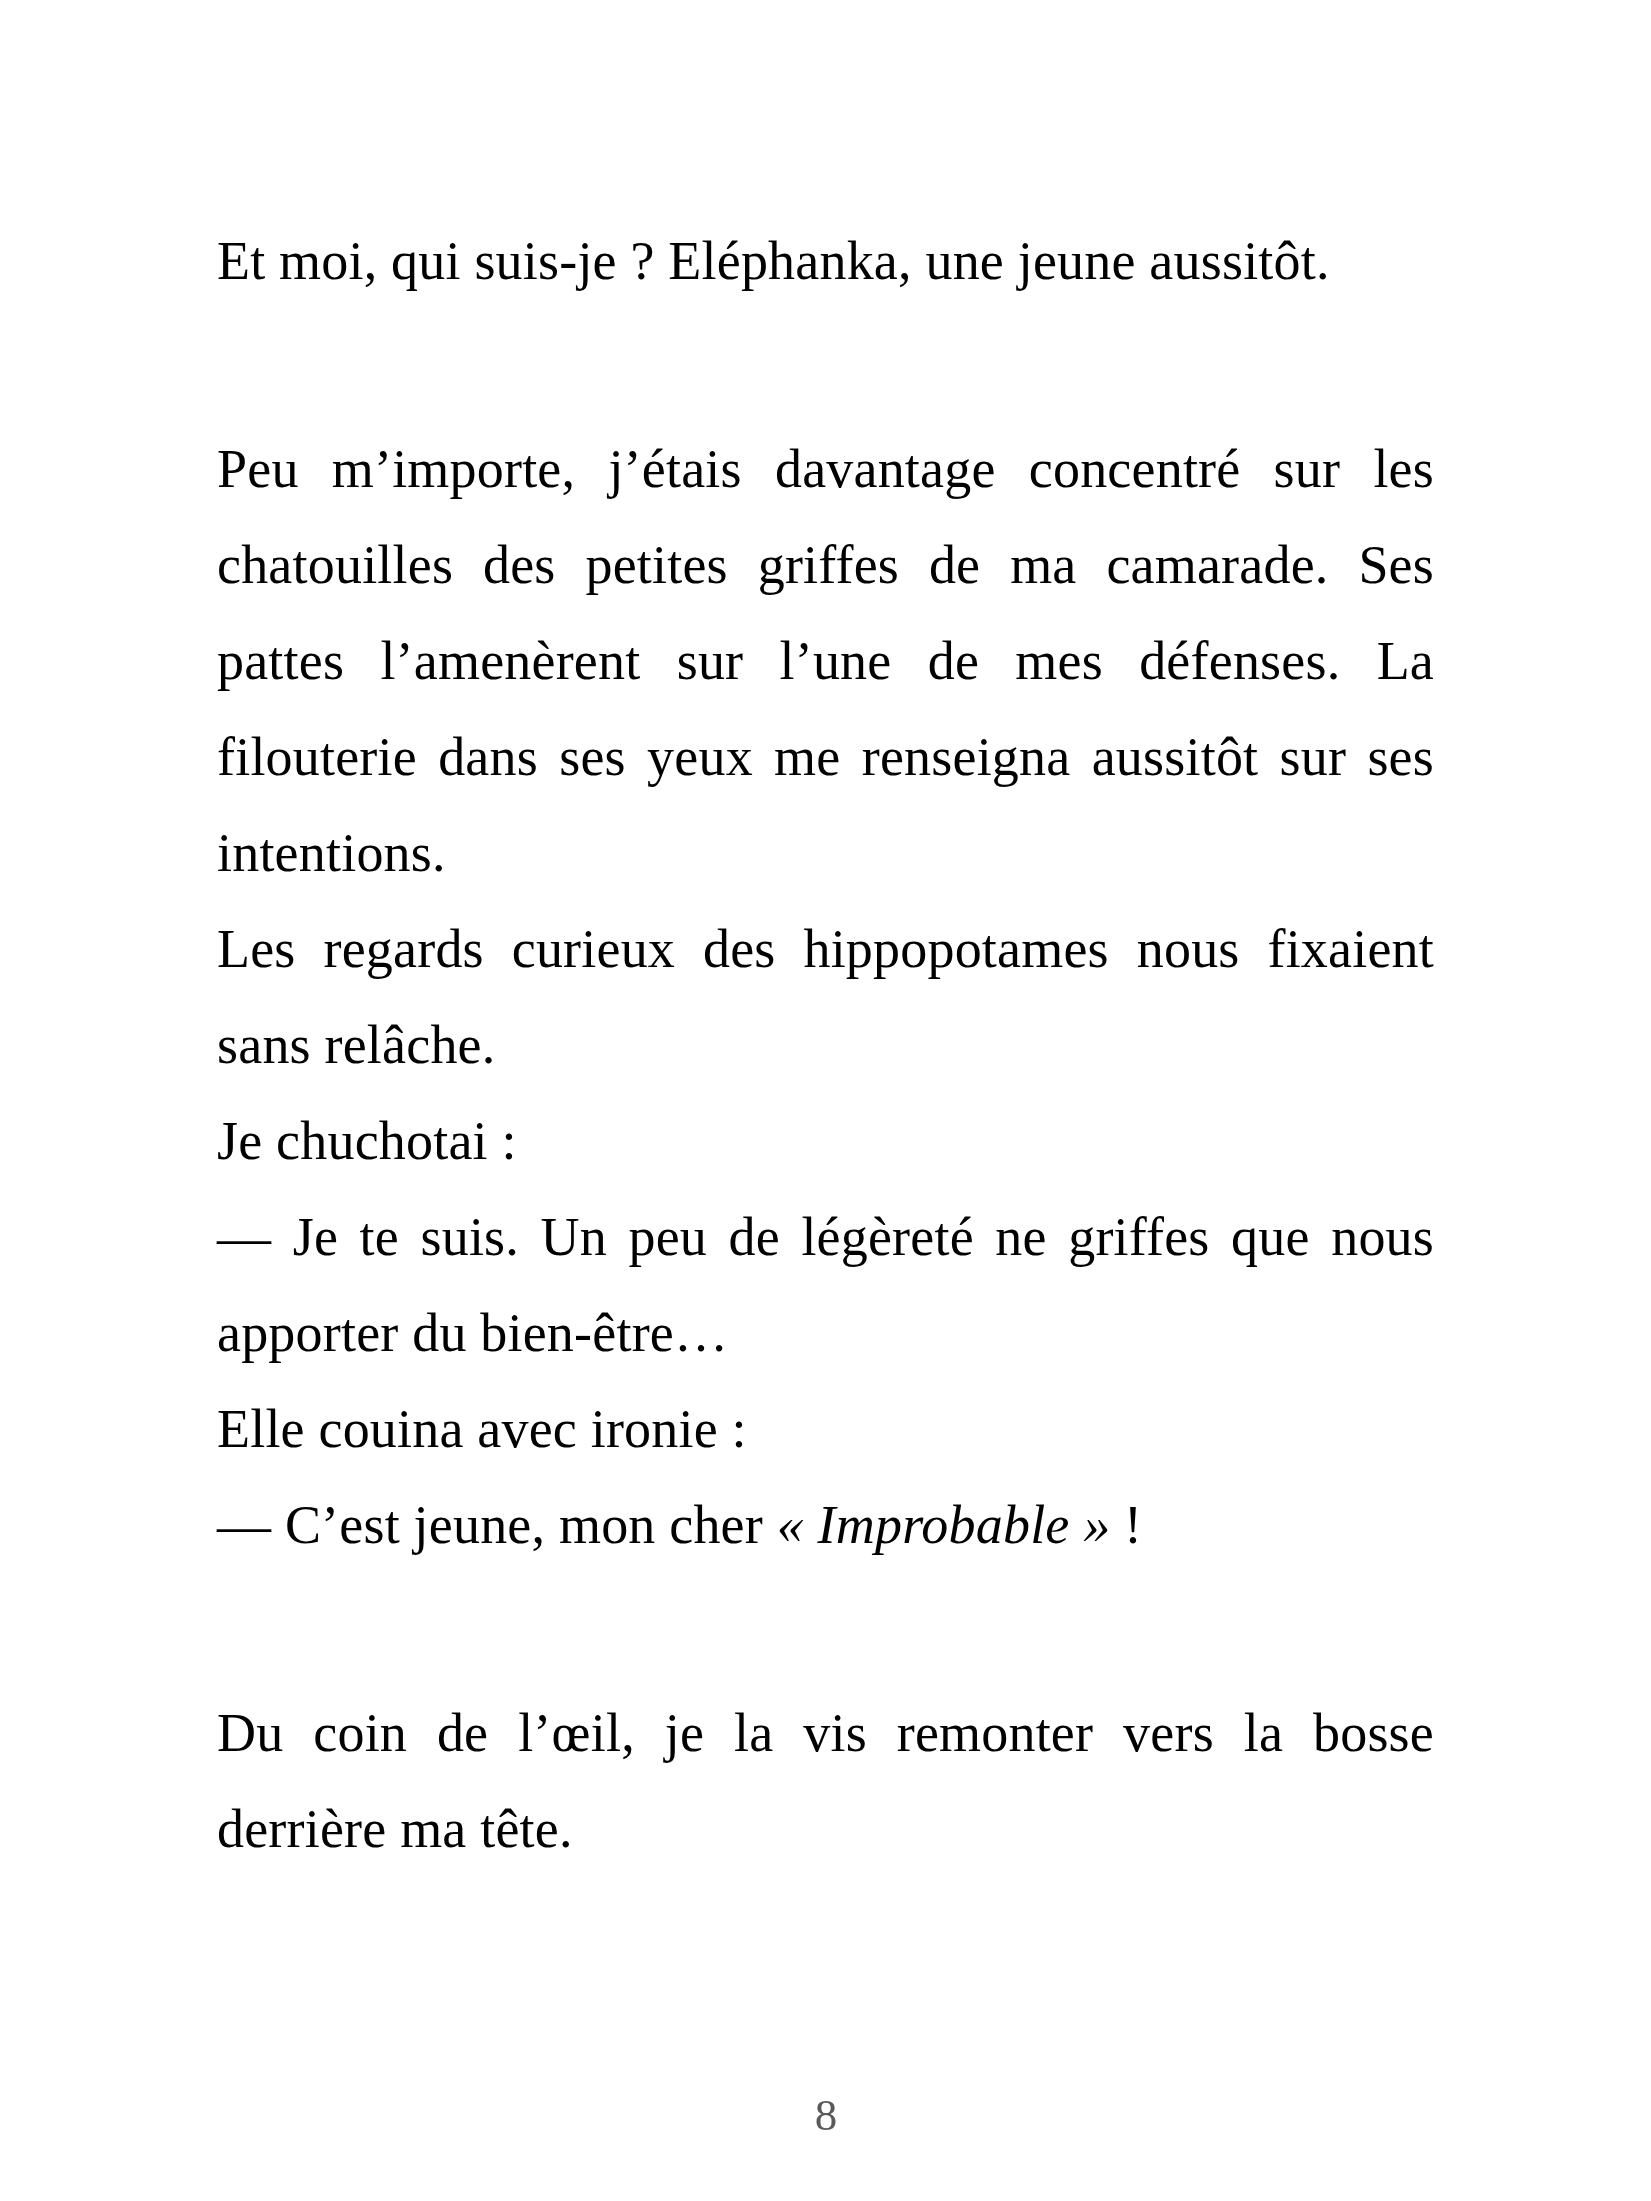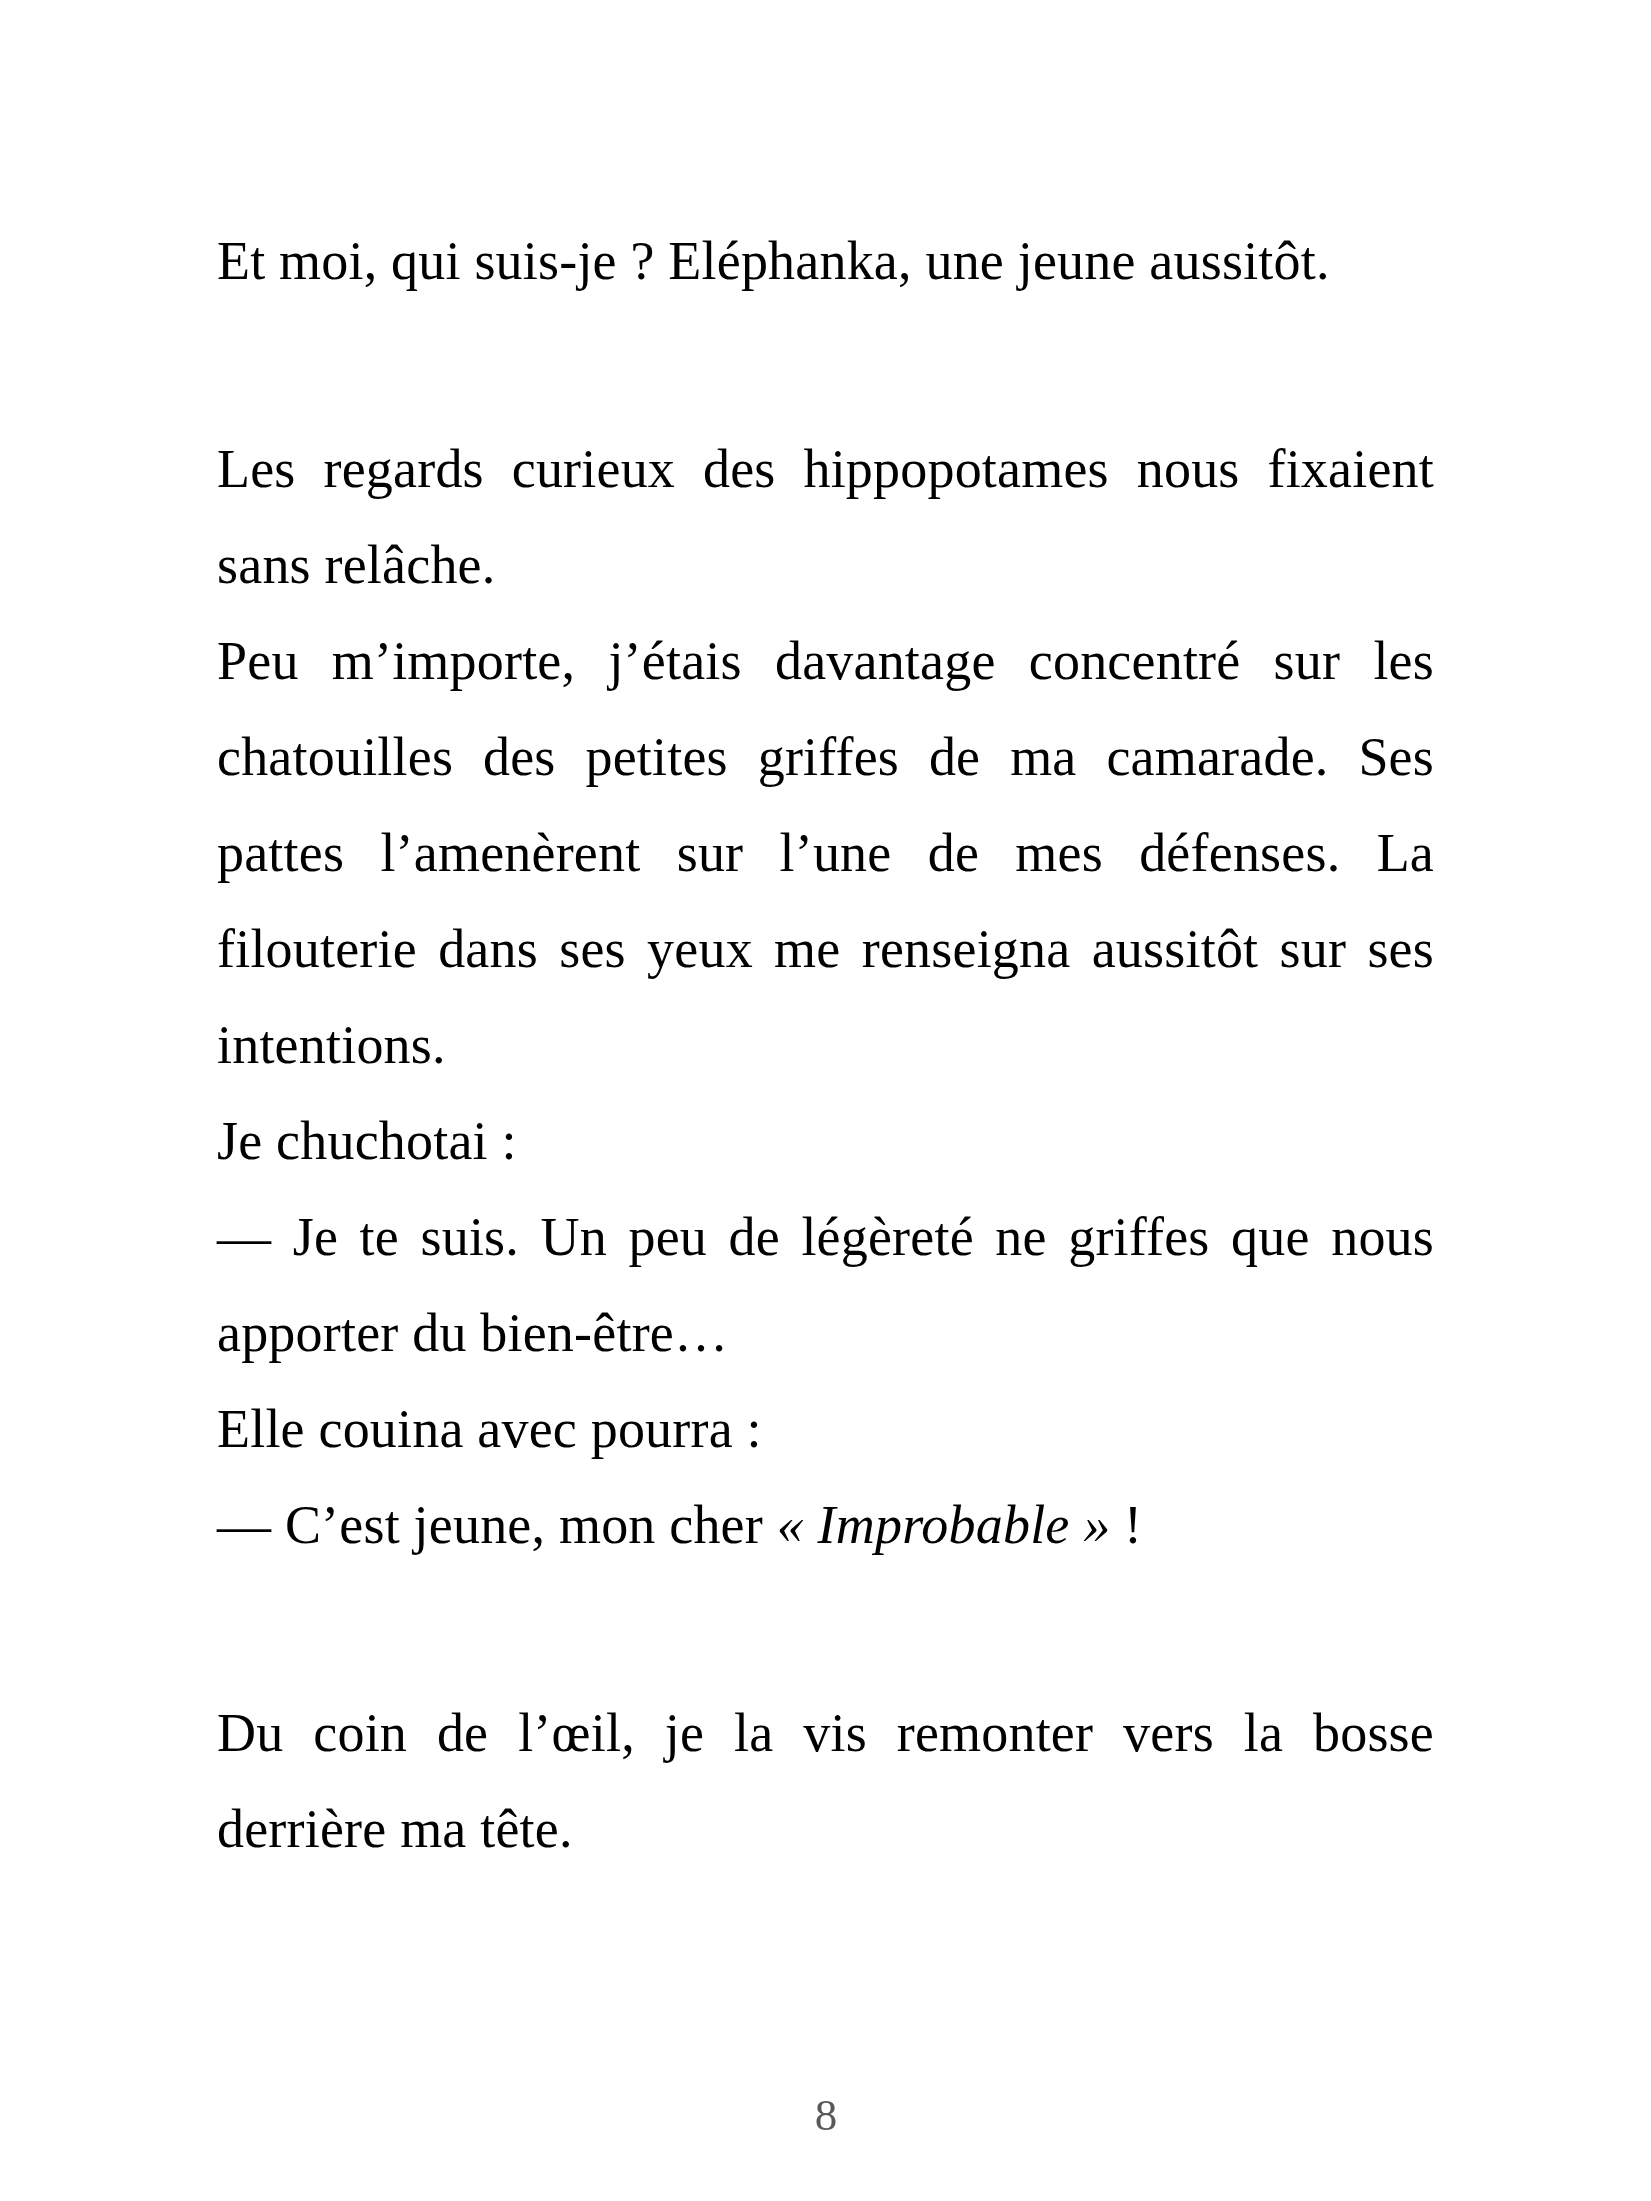--- a/index.html
+++ b/index.html
@@ -47,23 +47,23 @@
     font-size: 45px;
     line-height: 1.1;
     color: #58595b;
   }
 </style>
 </head>
 <body>
 
 <main class="text-block">
   <p class="para gap-after">Et moi, qui suis-je ? Eléphanka, une jeune aussitôt.</p>
+  <p class="para">Peu m’importe, j’étais davantage concentré sur les chatouilles des petites griffes de ma camarade. Ses pattes l’amenèrent sur l’une de mes défenses. La filouterie dans ses yeux me renseigna aussitôt sur ses intentions.</p>
   <p class="para">Les regards curieux des hippopotames nous fixaient sans relâche.</p>
-  <p class="para">Peu m’importe, j’étais davantage concentré sur les chatouilles des petites griffes de ma camarade. Ses pattes l’amenèrent sur l’une de mes défenses. La filouterie dans ses yeux me renseigna aussitôt sur ses intentions.</p>
   <p class="para">Je chuchotai :</p>
   <p class="para">— Je te suis. Un peu de légèreté ne griffes que nous apporter du bien-être…</p>
-  <p class="para">Elle couina avec pourra :</p>
+  <p class="para">Elle couina avec ironie :</p>
   <p class="para"><span>— C’est jeune, mon cher </span><em class="title-ref">« Improbable »</em><span> !</span></p>
   <p class="para gap-before">Du coin de l’œil, je la vis remonter vers la bosse derrière ma tête.</p>
 </main>
 
 <footer class="page-number">8</footer>
 
 
 </body></html>

